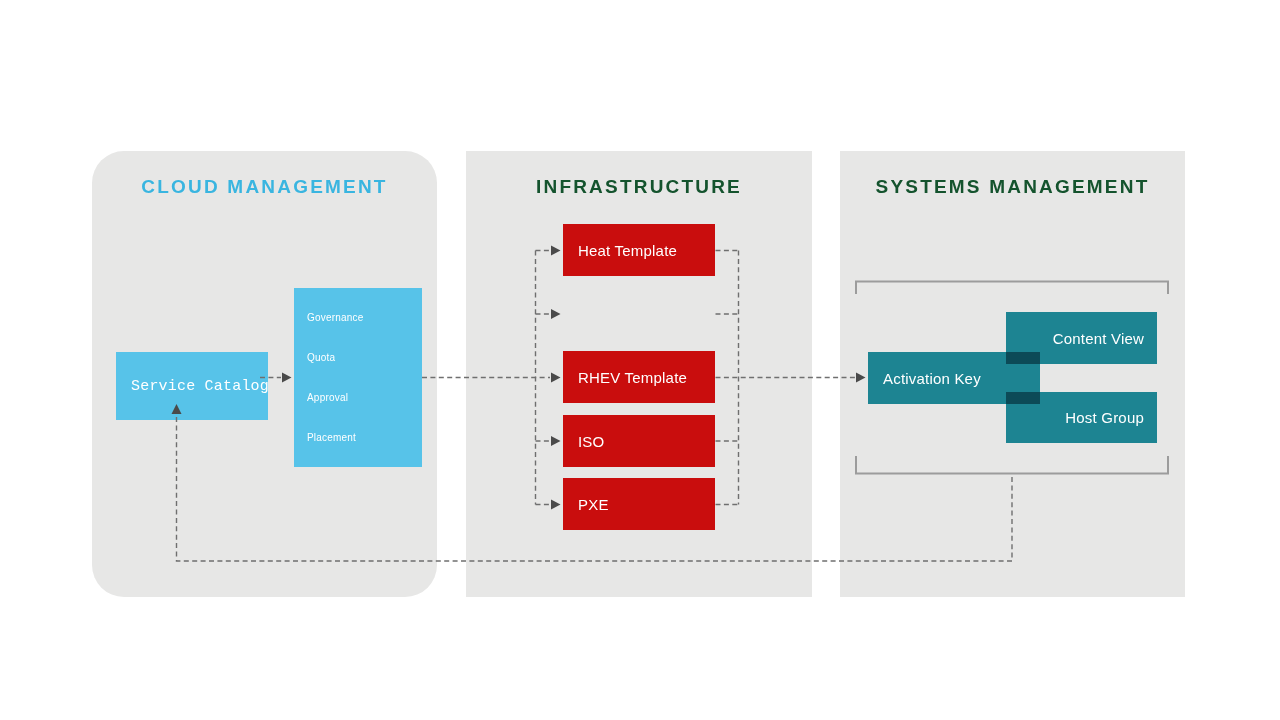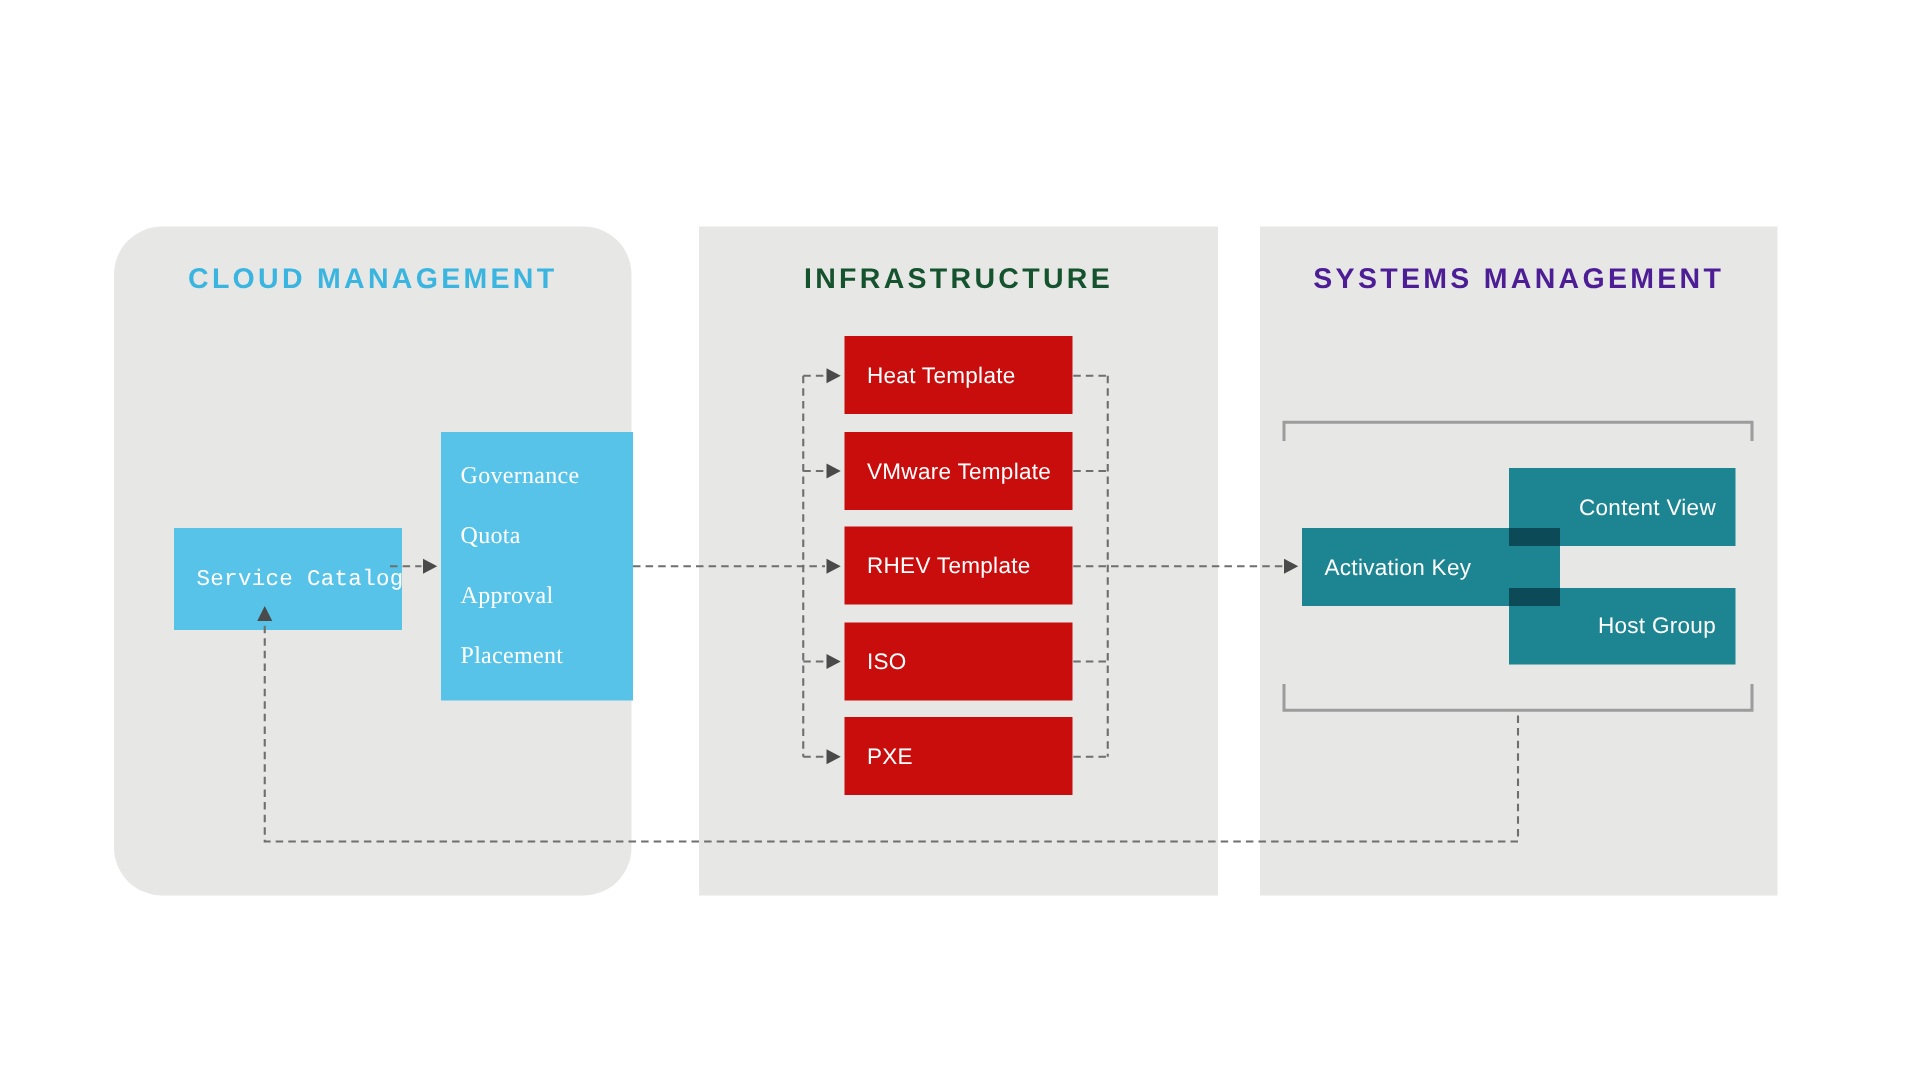--- a/index.html
+++ b/index.html
@@ -14,38 +14,38 @@
     height: 720px;
     background: #ffffff;
     overflow: hidden;
   }
   .panel {
     position: absolute;
     top: 151px;
     height: 446px;
     background: #e7e7e6;
   }
-  #panel-cloud   { left: 76px;  width: 345px; border-radius: 32px; }
+  #panel-cloud   { left: 92px;  width: 345px; border-radius: 32px; }
   #panel-infra   { left: 466px; width: 346px; }
   #panel-systems { left: 840px; width: 345px; }
   .panel-title {
     margin: 0;
     position: absolute;
     top: 25px;
     left: 0;
     width: 100%;
     text-align: center;
     font-size: 19px;
     font-weight: bold;
     letter-spacing: 2.2px;
     white-space: nowrap;
   }
   .title-cloud   { color: #39b5e0; }
   .title-infra   { color: #14532d; }
-  .title-systems { color: #4c1d95; }
+  .title-systems { color: #14532d; }
 
   .node {
     position: absolute;
     color: #ffffff;
     font-size: 15px;
     letter-spacing: 0.2px;
     display: flex;
     align-items: center;
     box-sizing: border-box;
     white-space: nowrap;
@@ -64,27 +64,26 @@
     left: 294px; top: 288px; width: 128px; height: 179px;
     background: #57c3e9;
     box-sizing: border-box;
     padding: 20px 0 0 13px;
   }
   #policy-box ul {
     margin: 0; padding: 0; list-style: none;
   }
   #policy-box li {
     color: #ffffff;
-    font-size: 16px;
+    font-size: 10px;
     letter-spacing: 0.2px;
     height: 19px;
     line-height: 19px;
     margin-bottom: 21px;
     white-space: nowrap;
-    font-family: Liberation Serif, serif;
   }
 
   .infra-node { left: 563px; width: 152px; height: 52px; }
   #infra-box-0 { top: 224px; }
   #infra-box-1 { top: 288px; }
   #infra-box-2 { top: 351px; }
   #infra-box-3 { top: 415px; }
   #infra-box-4 { top: 478px; }
 
   #content-view   { left: 1006px; top: 312px; width: 151px; height: 52px; z-index: 1; }
@@ -144,23 +143,20 @@
     <ul>
       <li>Governance</li>
       <li>Quota</li>
       <li>Approval</li>
       <li>Placement</li>
     </ul>
   </div>
 
   <div class="node red pad-left infra-node" id="infra-box-0">
     <span>Heat Template</span>
-  </div>
-  <div class="node red pad-left infra-node" id="infra-box-1">
-    <span>VMware Template</span>
   </div>
   <div class="node red pad-left infra-node" id="infra-box-2">
     <span>RHEV Template</span>
   </div>
   <div class="node red pad-left infra-node" id="infra-box-3">
     <span>ISO</span>
   </div>
   <div class="node teal pad-right" id="content-view">
     <span>Content View</span>
   </div>

